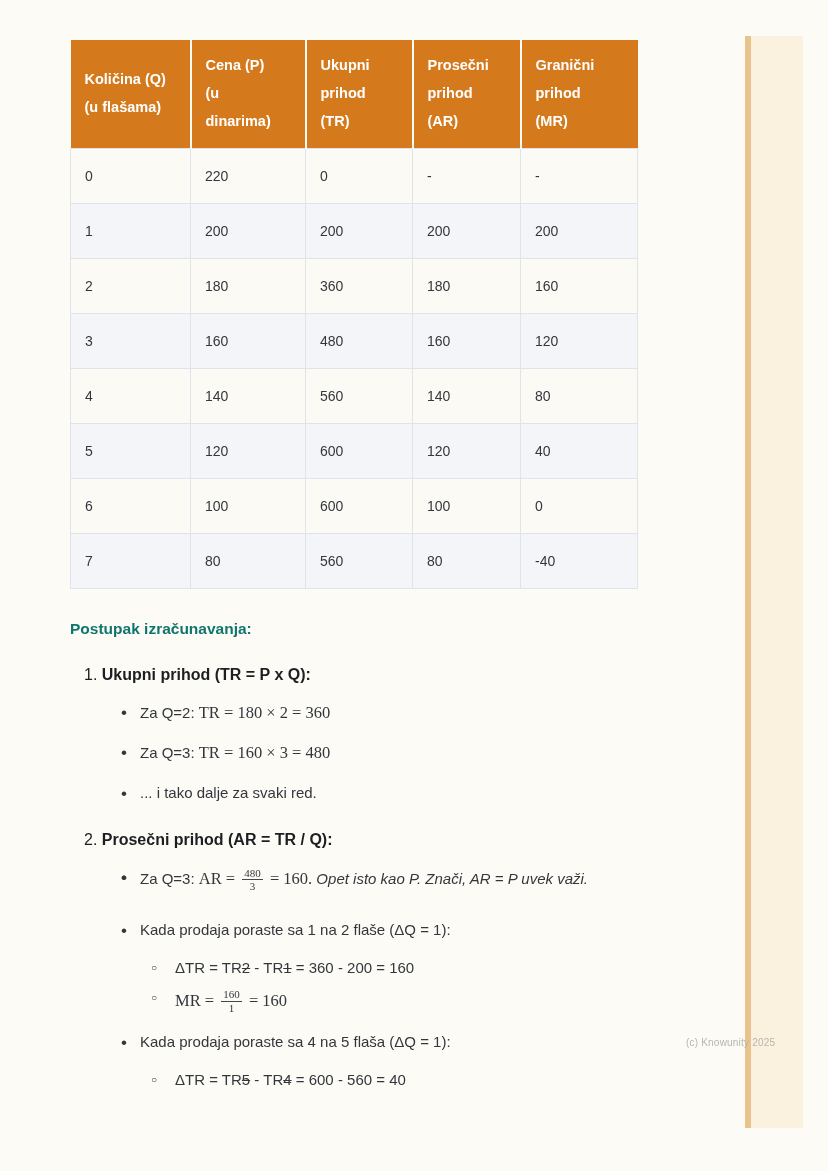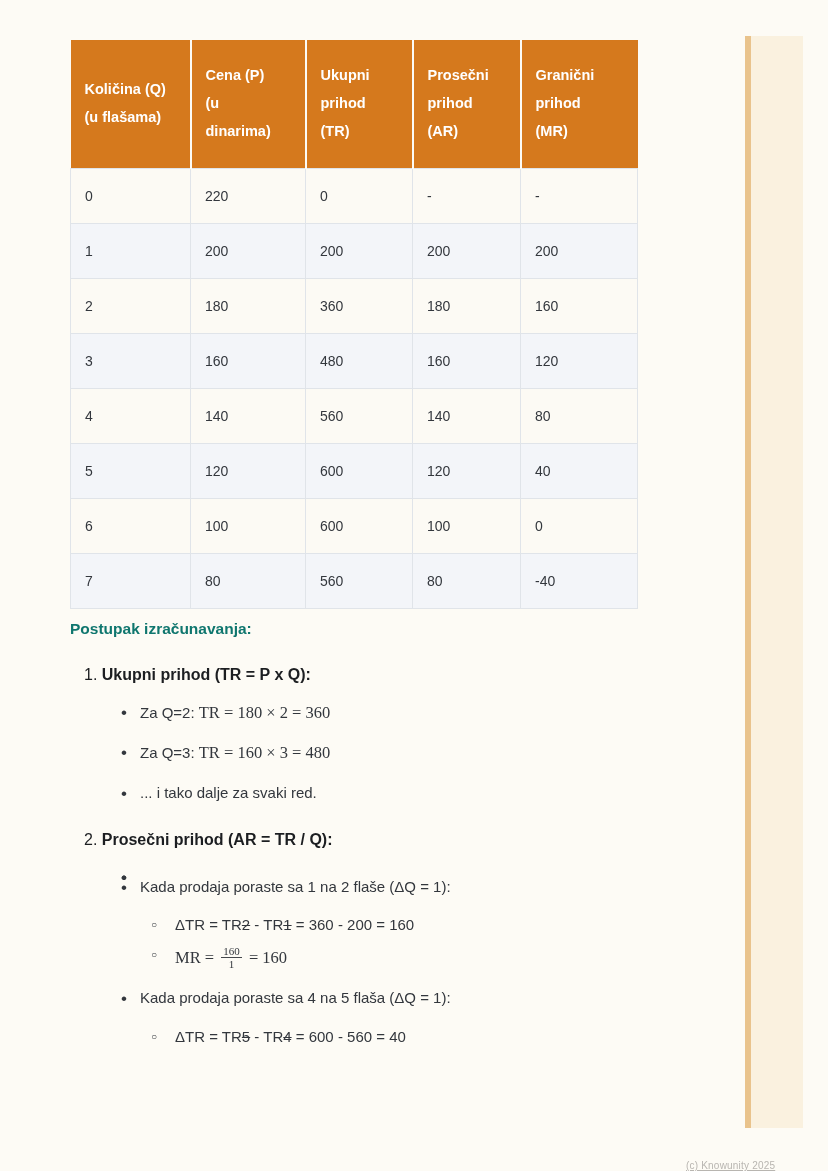--- a/index.html
+++ b/index.html
@@ -11,27 +11,27 @@
   html,body{margin:0;padding:0;}
   body{
     width:828px;height:1171px;position:relative;overflow:hidden;
     background:var(--page-bg);
     font-family:"Liberation Sans",sans-serif;color:var(--body-text);
   }
   
   .stripe{position:absolute;left:745px;top:36px;width:58px;height:1092px;
     background:var(--stripe-fill);border-left:6px solid var(--stripe-line);
     box-sizing:border-box;z-index:0;}
-  .watermark{position:absolute;left:686px;top:1160px;font-size:10px;
-    color:var(--watermark-text);z-index:2;letter-spacing:.2px;text-decoration:underline;}
+  .watermark{position:absolute;left:686px;top:1037px;font-size:10px;
+    color:var(--watermark-text);z-index:2;letter-spacing:.2px;}
 
   
   table{position:absolute;left:70px;top:40px;width:567px;border-collapse:collapse;
     table-layout:fixed;z-index:1;}
-  thead tr{height:128px;}
+  thead tr{height:108px;}
   th{background:var(--header-bg);color:var(--header-text);font-weight:bold;
     font-size:14.5px;text-align:left;vertical-align:middle;
     padding:12px 6px 12px 14px;line-height:1.92;white-space:pre-line;
     border-right:2px solid var(--page-bg);}
   th:last-child{border-right:none;}
   tbody tr{height:55px;background:var(--row-bg);}
   tbody tr.alt{background:var(--row-alt-bg);}
   td{padding-left:14px;font-size:14px;color:var(--body-text);
     border:1px solid var(--cell-border);box-sizing:border-box;}
 
@@ -153,21 +153,21 @@
     <div>
         <div class="section">
           <div class="sec-head"><span class="sec-num">1. </span><span class="sec-ttl">Ukupni prihod (TR = P x Q):</span></div>
           <div class="li lvl1"><span class="marker">•</span><span class="li-text"><span class="">Za Q=2: </span><span class="var">TR</span><span class="math"> = 180 × 2 = 360</span></span></div>
           <div class="li lvl1"><span class="marker">•</span><span class="li-text"><span class="">Za Q=3: </span><span class="var">TR</span><span class="math"> = 160 × 3 = 480</span></span></div>
           <div class="li lvl1"><span class="marker">•</span><span class="li-text"><span class="">... i tako dalje za svaki red.</span></span></div>
         </div>
         <div class="section">
           <div class="sec-head"><span class="sec-num">2. </span><span class="sec-ttl">Prosečni prihod (AR = TR / Q):</span></div>
           <div class="li lvl1"><span class="marker">•</span></div>
-          <div class="li lvl1"><span class="marker">•</span></div>
+          <div class="li lvl1"><span class="marker">•</span><span class="li-text"><span class="">Za Q=3: </span><span class="var">AR</span><span class="math"> = </span><span class="frac"><span class="fnum">480</span><span class="fden">3</span></span><span class="math"> = 160.</span><span class="it"> Opet isto kao P. Znači, AR = P uvek važi.</span></span></div>
         </div>
         <div class="section">
           <div class="li lvl1"><span class="marker">•</span><span class="li-text"><span class="">Kada prodaja poraste sa 1 na 2 flaše (ΔQ = 1):</span></span></div>
           <div class="li lvl2"><span class="marker">○</span><span class="li-text"><span class="">ΔTR = TR</span><span class="strike">2</span><span class=""> - TR</span><span class="strike">1</span><span class=""> = 360 - 200 = 160</span></span></div>
           <div class="li lvl2"><span class="marker">○</span><span class="li-text"><span class="var">MR</span><span class="math"> = </span><span class="frac"><span class="fnum">160</span><span class="fden">1</span></span><span class="math"> = 160</span></span></div>
           <div class="li lvl1"><span class="marker">•</span><span class="li-text"><span class="">Kada prodaja poraste sa 4 na 5 flaša (ΔQ = 1):</span></span></div>
           <div class="li lvl2"><span class="marker">○</span><span class="li-text"><span class="">ΔTR = TR</span><span class="strike">5</span><span class=""> - TR</span><span class="strike">4</span><span class=""> = 600 - 560 = 40</span></span></div>
         </div>
       </div>
   </div>

